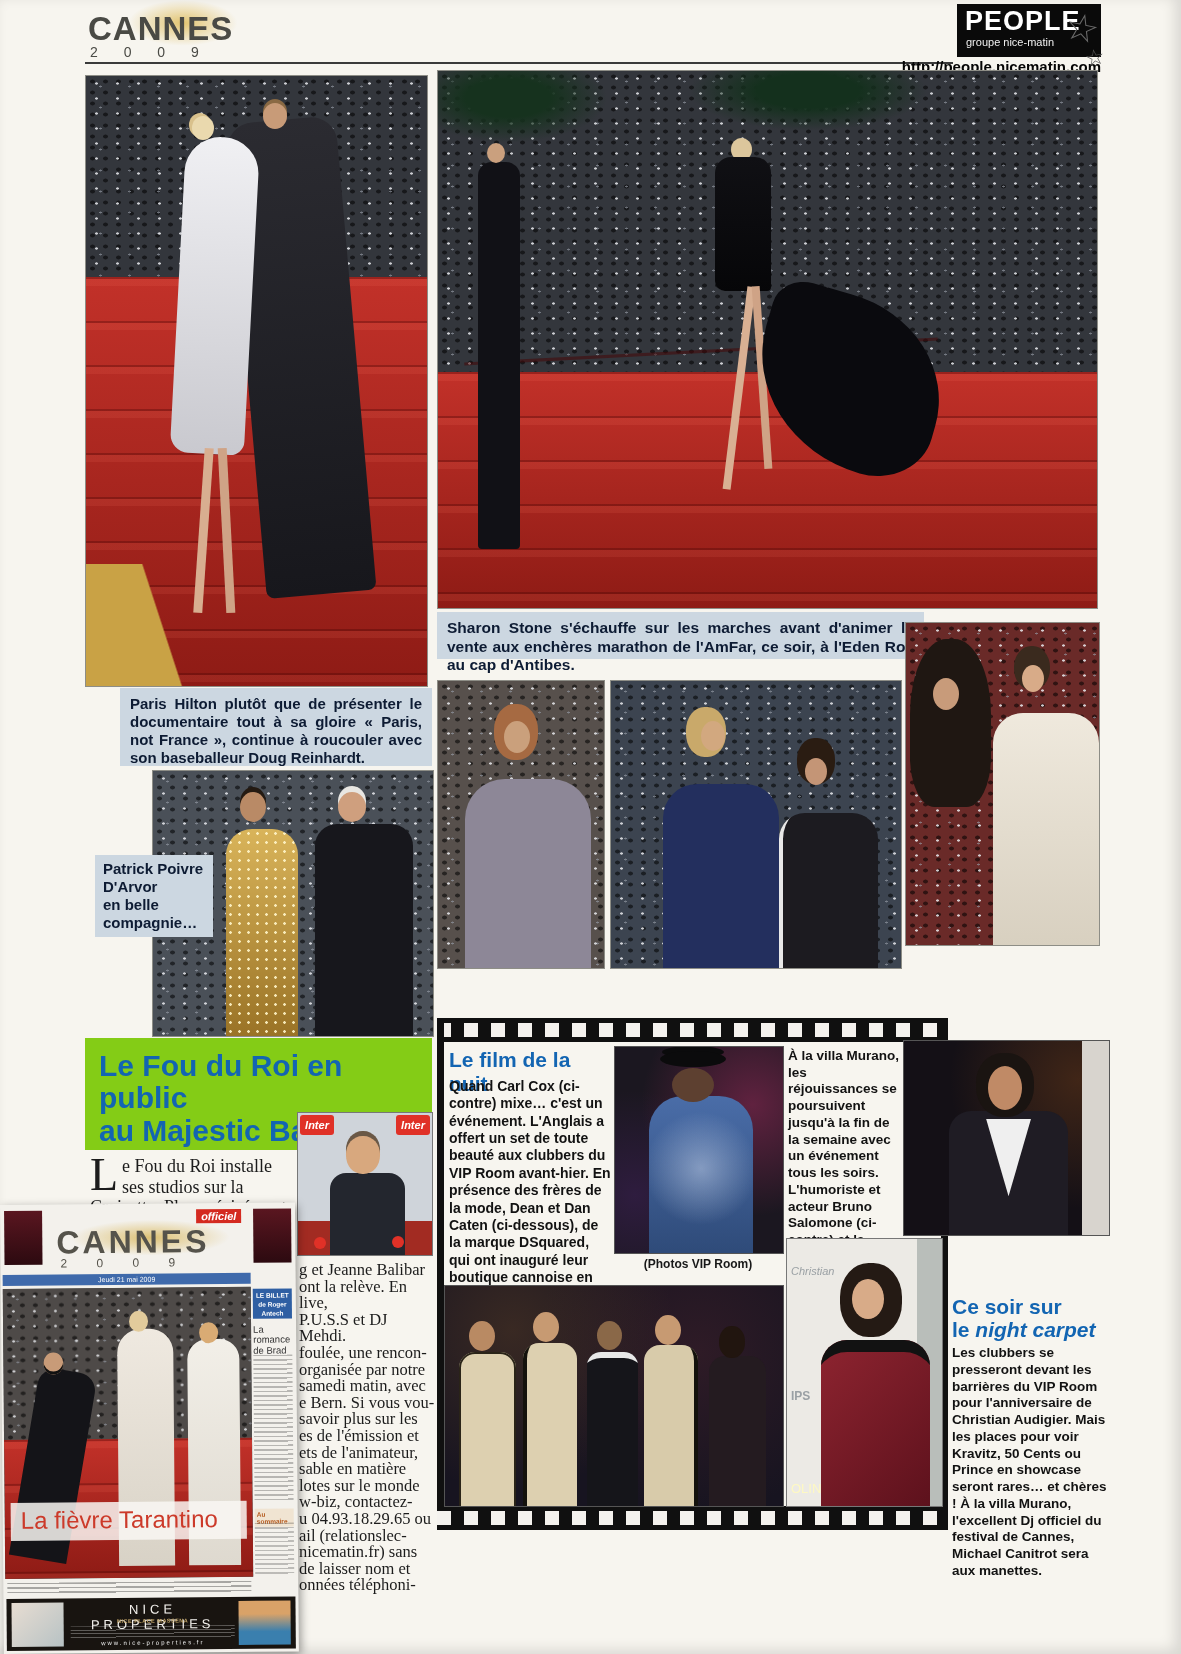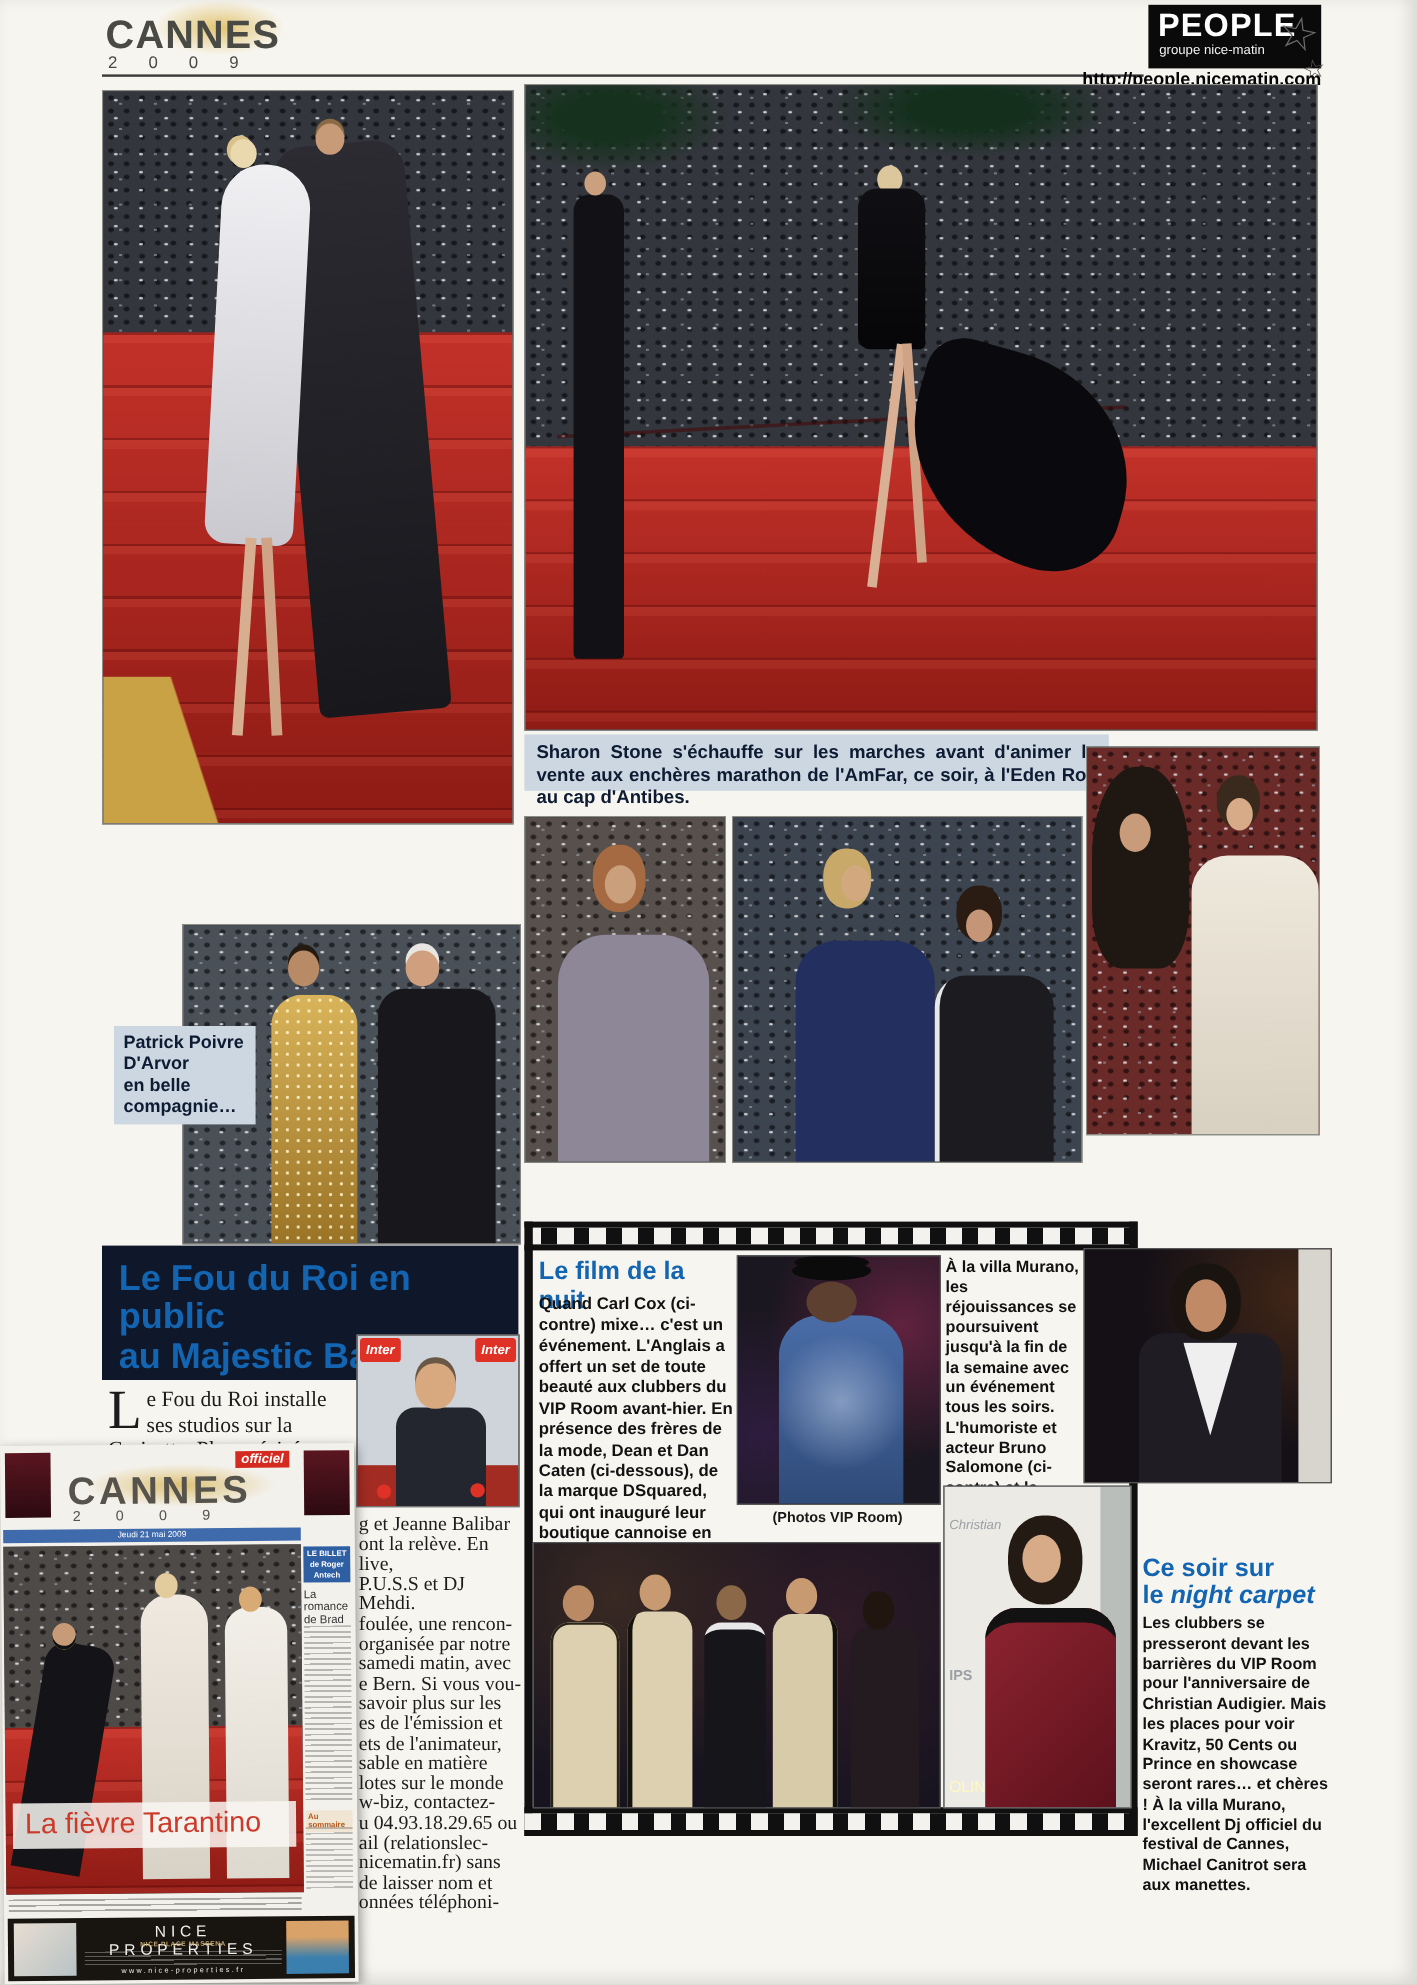--- a/index.html
+++ b/index.html
@@ -54,20 +54,21 @@
     <div class="crowd abs" style="left:0;top:0;width:100%;height:34%;"></div>
     <div class="carpet abs" style="left:0;top:33%;width:100%;height:67%;"></div>
     <div class="fig" style="left:0;bottom:0;width:42%;height:20%;background:linear-gradient(72deg,#c9a245 0 52%,rgba(201,162,69,0) 53%);"></div>
     <div class="fig" style="left:47%;top:7%;width:110px;height:78%;background:linear-gradient(180deg,#2b2b31,#17171c);border-radius:26px 26px 8px 8px;transform:rotate(-5deg);"></div>
     <div class="fig" style="left:52%;top:4.5%;width:24px;height:26px;border-radius:50%;background:#c89b78;box-shadow:0 -4px 0 #8a6a44;"></div>
     <div class="fig" style="left:27%;top:10%;width:74px;height:52%;background:linear-gradient(180deg,#f0f0f3,#c9c9cf);border-radius:36px 36px 14px 18px;transform:rotate(3deg);"></div>
     <div class="fig" style="left:31%;top:6.5%;width:22px;height:24px;border-radius:50%;background:#ead9ae;box-shadow:-3px -3px 0 #d9c18c;"></div>
     <div class="fig" style="left:33%;top:61%;width:9px;height:27%;background:#d8ae90;transform:rotate(4deg);"></div>
     <div class="fig" style="left:40%;top:61%;width:9px;height:27%;background:#cfa386;transform:rotate(-3deg);"></div>
   </div>
+  <div class="caption" style="left:120px;top:688px;width:312px;height:78px;">Paris Hilton plutôt que de présenter le documentaire tout à sa gloire « Paris, not France », continue à roucouler avec son baseballeur Doug Reinhardt.</div>
 
   <div class="photo" style="left:437px;top:70px;width:659px;height:537px;">
     <div class="crowd abs" style="left:0;top:0;width:100%;height:57%;"></div>
     <div class="fig" style="left:-30px;top:-18px;width:200px;height:90px;background:radial-gradient(ellipse,#16321e 30%,rgba(22,50,30,0) 70%);"></div>
     <div class="fig" style="left:38%;top:-20px;width:240px;height:80px;background:radial-gradient(ellipse,#14301d 30%,rgba(20,48,29,0) 70%);"></div>
     <div class="carpet abs" style="left:0;top:56%;width:100%;height:44%;"></div>
     <div class="fig" style="left:4%;top:52%;width:72%;height:3px;background:rgba(70,8,8,.55);transform:rotate(-3deg);"></div>
     <div class="fig" style="left:6%;top:17%;width:42px;height:72%;background:#111116;border-radius:14px 14px 4px 4px;"></div>
     <div class="fig" style="left:7.5%;top:13.5%;width:18px;height:20px;border-radius:50%;background:#caa07e;"></div>
     <div class="fig" style="left:44.5%;top:12.5%;width:21px;height:23px;border-radius:50%;background:#dcc69c;"></div>
@@ -109,21 +110,21 @@
   <div class="photo" style="left:610px;top:680px;width:290px;height:287px;">
     <div class="crowd abs" style="left:0;top:0;width:100%;height:100%;background-color:#3c4450;"></div>
     <div class="fig" style="left:18%;top:36%;width:40%;height:66%;background:#232f5e;border-radius:34px 34px 0 0;"></div>
     <div class="fig" style="left:26%;top:9%;width:40px;height:50px;border-radius:46%;background:#c9a96a;"></div>
     <div class="fig" style="left:31%;top:14%;width:24px;height:30px;border-radius:50%;background:#d2a87f;"></div>
     <div class="fig" style="left:58%;top:46%;width:34%;height:56%;background:#1c1b20;border-radius:26px 26px 0 0;box-shadow:inset 0 0 0 0 #fff, inset 14px 0 0 -10px #e8e8e8;"></div>
     <div class="fig" style="left:64%;top:20%;width:38px;height:46px;border-radius:46%;background:#2a1c12;"></div>
     <div class="fig" style="left:67%;top:27%;width:22px;height:27px;border-radius:50%;background:#c49576;"></div>
   </div>
 
-  <div class="abs" style="left:85px;top:1038px;width:347px;height:112px;background:#0f172a;">
+  <div class="abs" style="left:85px;top:1038px;width:347px;height:112px;background:#84cc16;">
     <div class="abs bluehead" style="left:14px;top:12px;font-size:30px;line-height:1.08;">
       <span>Le Fou du Roi en public</span><br>
       <span>au Majestic Barrière</span>
     </div>
   </div>
   <div class="abs serifbody" style="left:90px;top:1156px;width:206px;height:56px;font-size:18px;">
     <span style="float:left;font-size:46px;line-height:38px;padding-right:4px;font-family:'Liberation Serif',serif;">L</span><span>e Fou du Roi installe ses studios sur la Croisette. Plus précisément au Majes-</span>
   </div>
 
   <div class="photo" style="left:297px;top:1112px;width:134px;height:142px;border-color:#777;">

